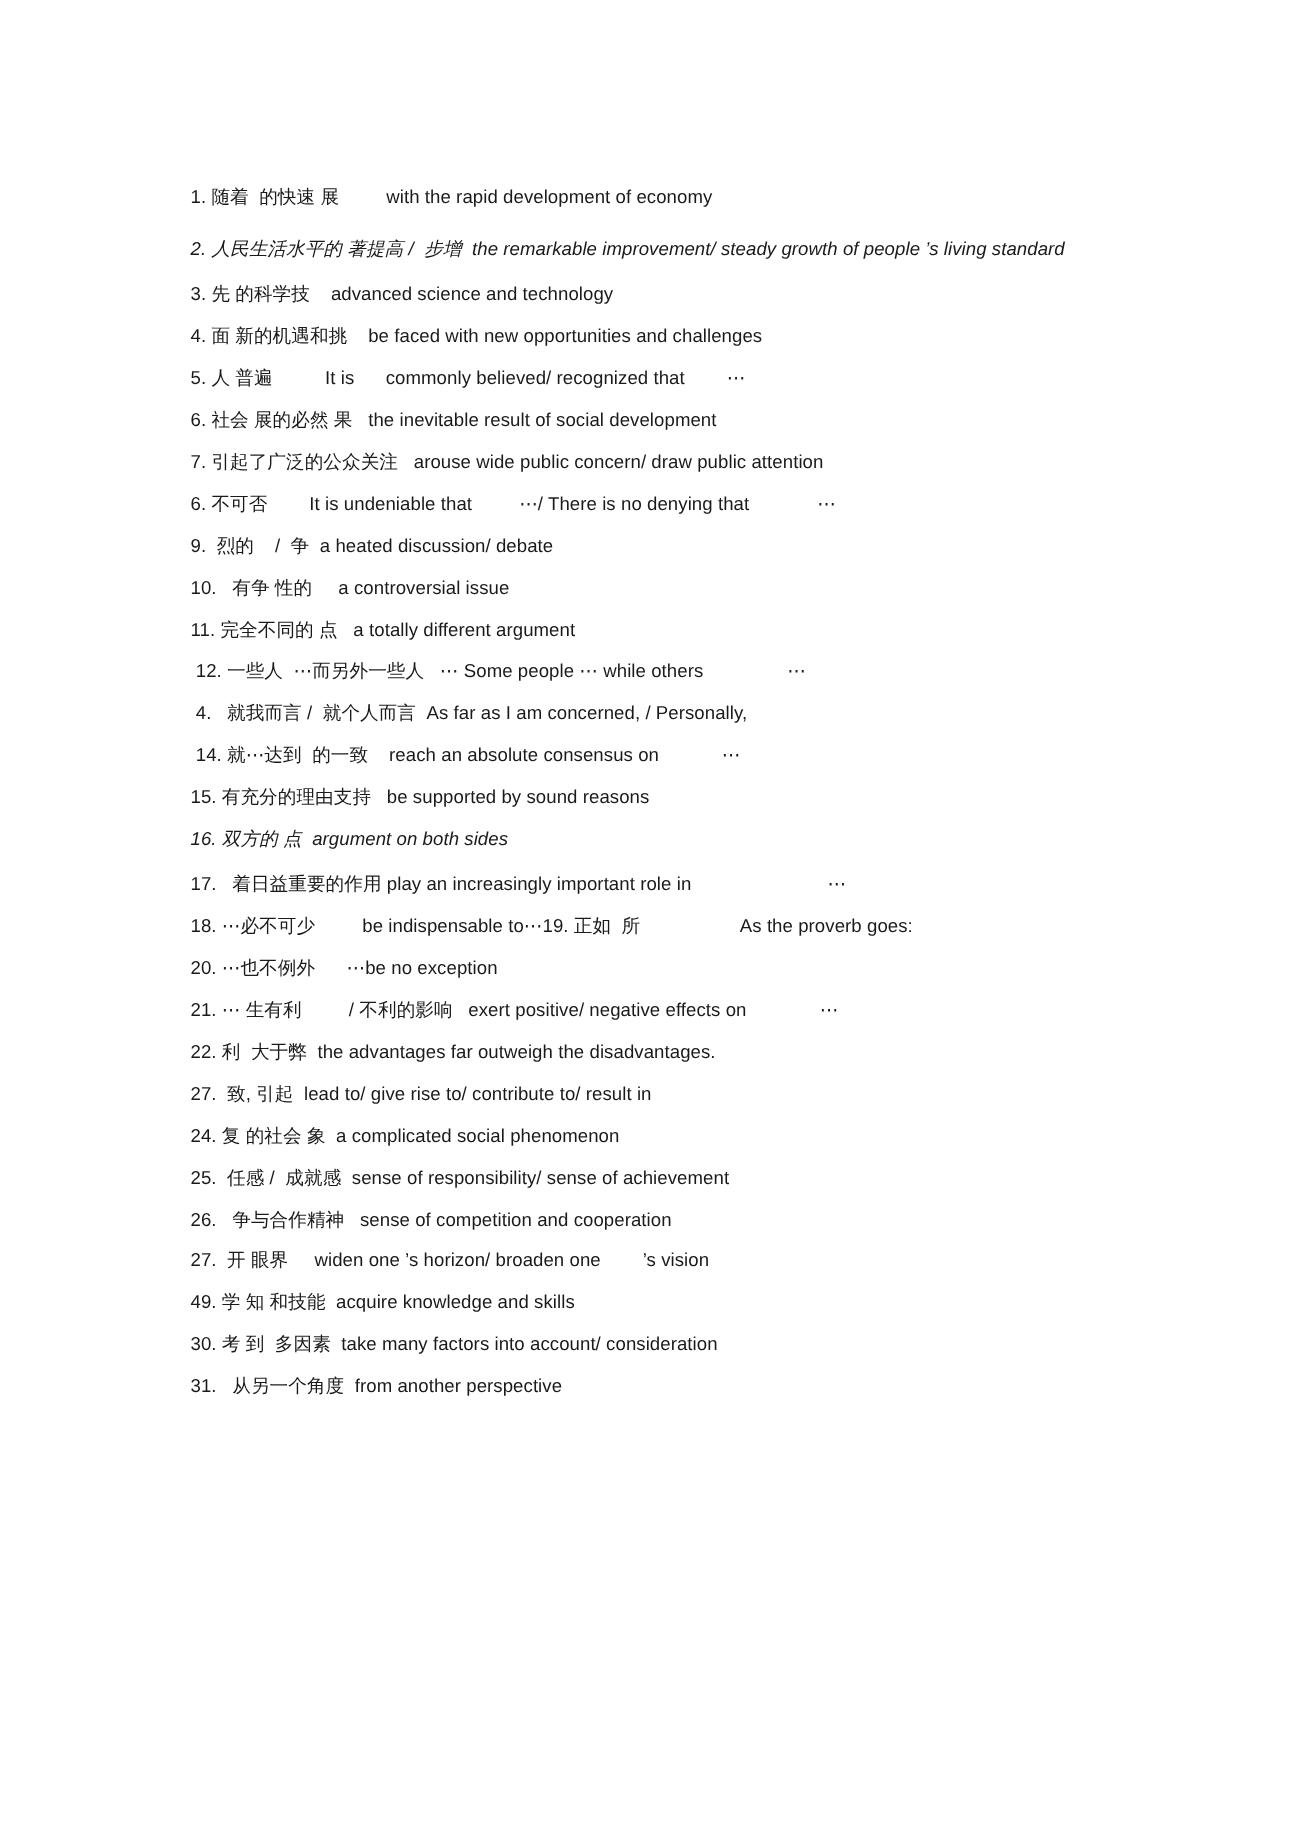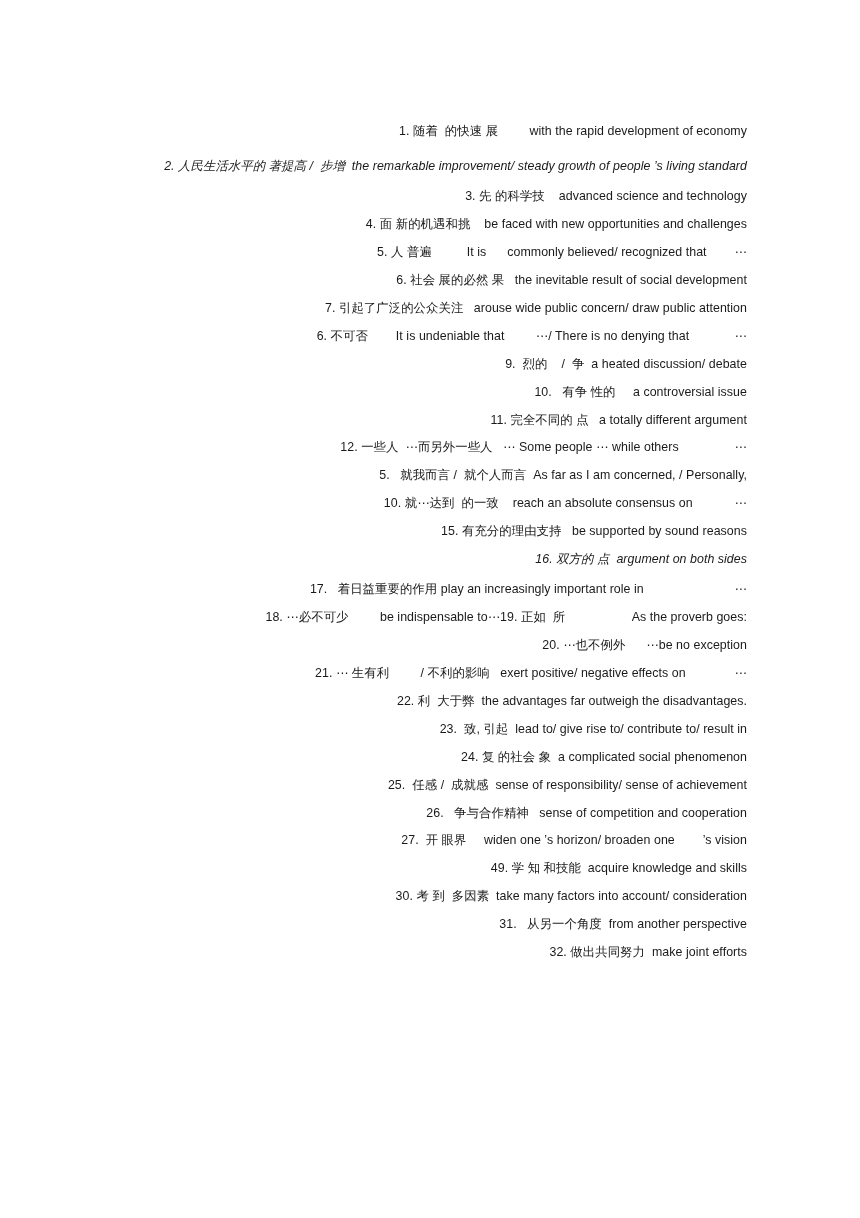--- a/index.html
+++ b/index.html
@@ -19,21 +19,20 @@
     height: 1218px;
     background: #ffffff;
     overflow: hidden;
     box-sizing: border-box;
   }
   #doc-body {
     position: absolute;
     left: 127px;
     top: 112px;
     width: 620px;
-    text-align: right;
   }
   .entry {
     font-size: 12.4px;
     line-height: 1.25;
     color: #1a1a1a;
     white-space: pre-wrap;
     word-break: normal;
     letter-spacing: 0.05px;
   }
   
@@ -52,32 +51,31 @@
       <p class="entry gap-sm">3. 先 的科学技    advanced science and technology</p>
       <p class="entry gap-sm">4. 面 新的机遇和挑    be faced with new opportunities and challenges</p>
       <p class="entry gap-sm">5. 人 普遍          It is      commonly believed/ recognized that        ⋯</p>
       <p class="entry gap-sm">6. 社会 展的必然 果   the inevitable result of social development</p>
       <p class="entry gap-sm">7. 引起了广泛的公众关注   arouse wide public concern/ draw public attention</p>
       <p class="entry gap-sm">6. 不可否        It is undeniable that         ⋯/ There is no denying that             ⋯</p>
       <p class="entry gap-sm">9.  烈的    /  争  a heated discussion/ debate</p>
       <p class="entry gap-sm">10.   有争 性的     a controversial issue</p>
       <p class="entry gap-sm">11. 完全不同的 点   a totally different argument</p>
       <p class="entry gap-sm"> 12. 一些人  ⋯而另外一些人   ⋯ Some people ⋯ while others                ⋯</p>
-      <p class="entry gap-xs"> 5.   就我而言 /  就个人而言  As far as I am concerned, / Personally,</p>
-      <p class="entry gap-xs"> 10. 就⋯达到  的一致    reach an absolute consensus on            ⋯</p>
+      <p class="entry gap-xs"> 4.   就我而言 /  就个人而言  As far as I am concerned, / Personally,</p>
+      <p class="entry gap-xs"> 14. 就⋯达到  的一致    reach an absolute consensus on            ⋯</p>
       <p class="entry gap-xs">15. 有充分的理由支持   be supported by sound reasons</p>
       <p class="entry gap-md">16. 双方的 点  argument on both sides</p>
       <p class="entry gap-xs">17.   着日益重要的作用 play an increasingly important role in                          ⋯</p>
       <p class="entry gap-xs">18. ⋯必不可少         be indispensable to⋯19. 正如  所                   As the proverb goes:</p>
       <p class="entry gap-sm">20. ⋯也不例外      ⋯be no exception</p>
       <p class="entry gap-xs">21. ⋯ 生有利         / 不利的影响   exert positive/ negative effects on              ⋯</p>
       <p class="entry gap-xs">22. 利  大于弊  the advantages far outweigh the disadvantages.</p>
-      <p class="entry gap-xs">23.  致, 引起  lead to/ give rise to/ contribute to/ result in</p>
+      <p class="entry gap-xs">27.  致, 引起  lead to/ give rise to/ contribute to/ result in</p>
       <p class="entry gap-xs">24. 复 的社会 象  a complicated social phenomenon</p>
       <p class="entry gap-xs">25.  任感 /  成就感  sense of responsibility/ sense of achievement</p>
       <p class="entry gap-xs">26.   争与合作精神   sense of competition and cooperation</p>
       <p class="entry gap-xs">27.  开 眼界     widen one ’s horizon/ broaden one        ’s vision</p>
       <p class="entry gap-xs">49. 学 知 和技能  acquire knowledge and skills</p>
       <p class="entry gap-xs">30. 考 到  多因素  take many factors into account/ consideration</p>
       <p class="entry gap-xs">31.   从另一个角度  from another perspective</p>
-      <p class="entry gap-xs">32. 做出共同努力  make joint efforts</p>
     </div>
 </div>
 
 </body></html>

